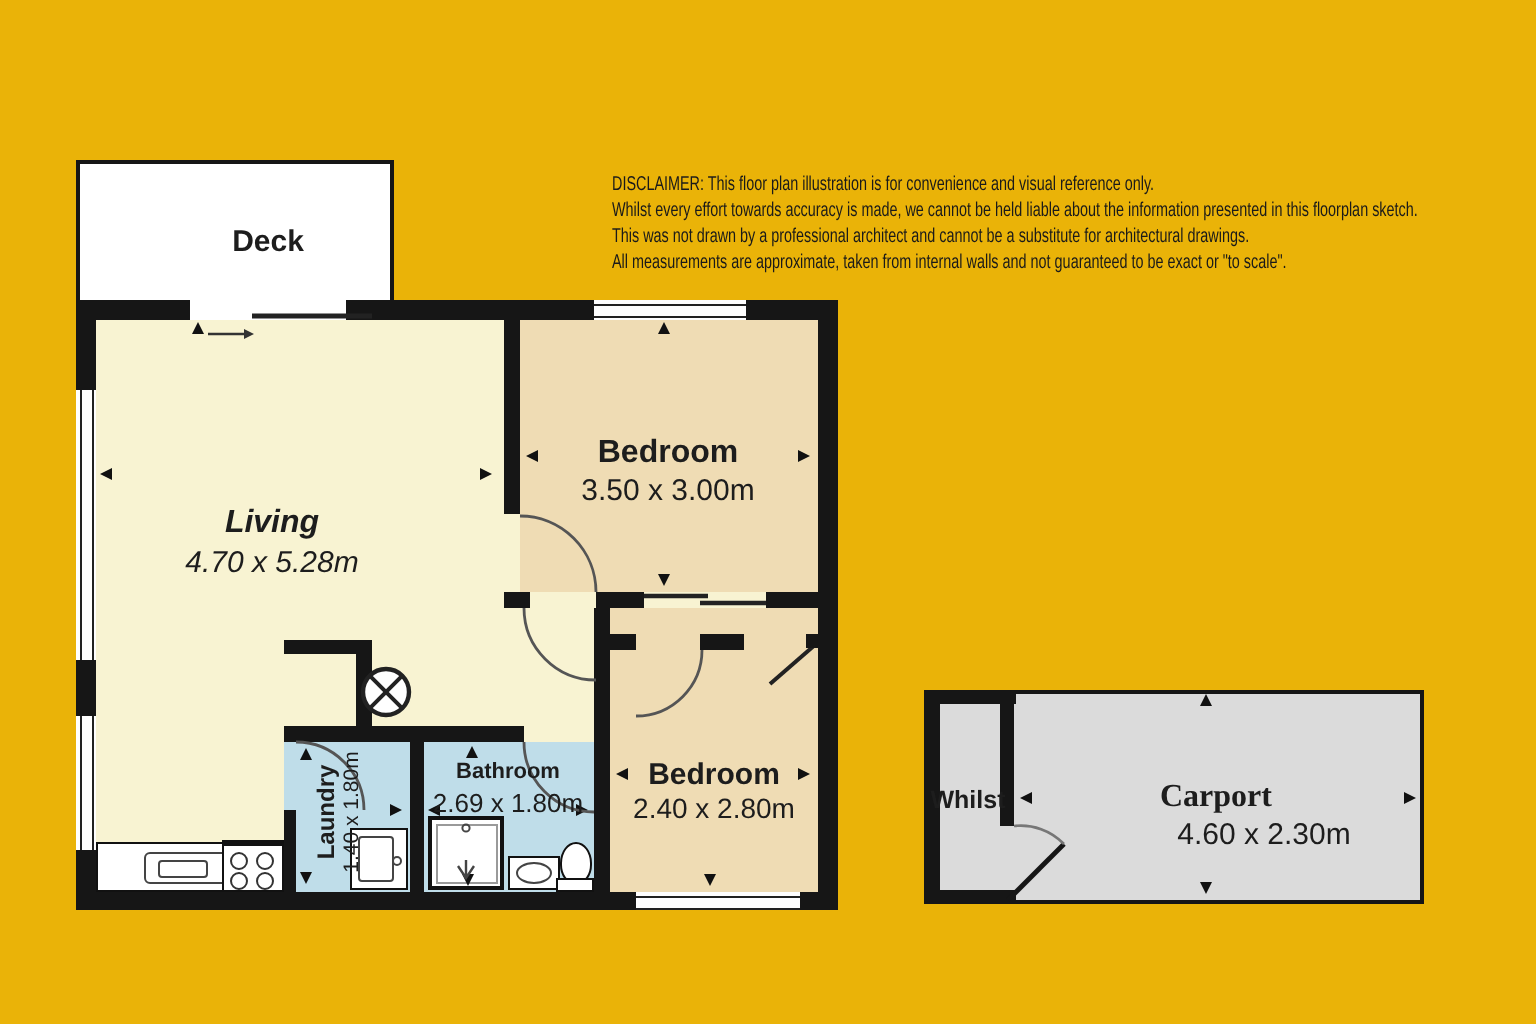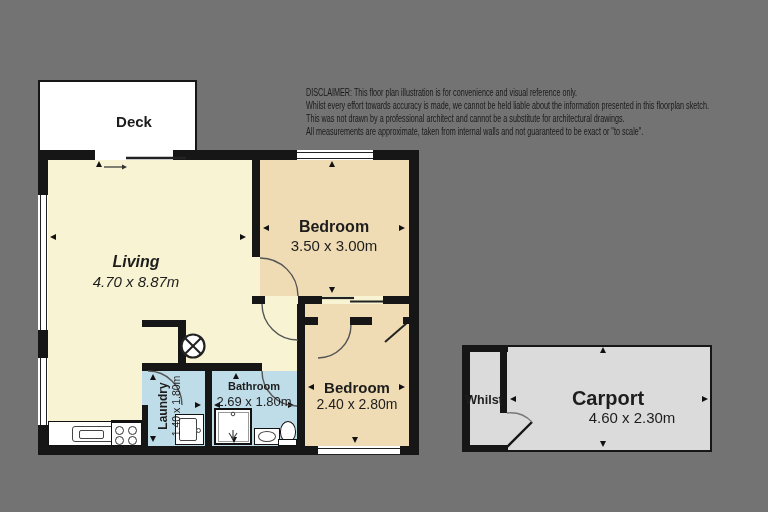--- a/index.html
+++ b/index.html
@@ -1,16 +1,16 @@
 <!DOCTYPE html>
 <html><head>
 <meta charset="utf-8">
 <style>
   html,body{margin:0;padding:0;background:#ffffff;}
-  #stage{position:relative;width:768px;height:512px;background:#737373;overflow:hidden;
+  #stage{position:relative;width:768px;height:512px;background:#eab308;overflow:hidden;
          font-family:"Liberation Sans", sans-serif;color:#1a1a1a;}
   .abs{position:absolute;}
   .wall{position:absolute;background:#161616;}
   .gap{position:absolute;background:#ffffff;}
   .fill{position:absolute;}
   .lbl{position:absolute;transform:translate(-50%,-50%);text-align:center;white-space:nowrap;
        color:#1d1d1d;}
   .room-name{display:block;font-weight:bold;}
   .room-dims{display:block;}
   
@@ -166,21 +166,21 @@
 
     <circle cx="233" cy="414" r="1.8" fill="none" stroke="#444" stroke-width="1"></circle>
     <path d="M 229 433 L 233 439 L 237 433 M 233 439 L 233 430" fill="none" stroke="#444" stroke-width="1.2"></path>
 
     <line x1="504" y1="450" x2="532" y2="422" stroke="#161616" stroke-width="2.4"></line>
     <path d="M 507 413 A 30 30 0 0 1 532 422" fill="none" stroke="#777" stroke-width="1.3"></path>
   </svg>
 
   <div class="lbl" style="left:136px;top:272px;line-height:20px;font-style:italic;">
     <span class="room-name" style="font-size:16px;">Living</span>
-    <span class="room-dims" style="font-size:15px;">4.70 x 8.87m</span>
+    <span class="room-dims" style="font-size:15px;">4.70 x 5.28m</span>
   </div>
 
   <div class="lbl" style="left:334px;top:236px;line-height:19px;">
     <span class="room-name" style="font-size:16px;">Bedroom</span>
     <span class="room-dims" style="font-size:15px;">3.50 x 3.00m</span>
   </div>
 
   <div class="lbl" style="left:357px;top:396px;line-height:17px;">
     <span class="room-name" style="font-size:15px;">Bedroom</span>
     <span class="room-dims" style="font-size:14px;">2.40 x 2.80m</span>
@@ -192,17 +192,17 @@
   </div>
 
   <div class="lbl" style="left:170px;top:406px;transform:translate(-50%,-50%) rotate(-90deg);line-height:13px;">
     <span class="room-name" style="font-size:12px;">Laundry</span>
     <span class="room-dims" style="font-size:10.5px;">1.40 x 1.80m</span>
   </div>
 
   <div class="lbl" style="left:484px;top:400px;font-size:12.5px;font-weight:bold;">Whilst</div>
 
   <div class="lbl" style="left:608px;top:408px;line-height:19px;">
-    <span class="room-name" style="font-size:20px;">Carport</span>
+    <span class="room-name" style="font-size:16px;font-family:Liberation Serif, serif;">Carport</span>
     <span class="room-dims" style="font-size:15px;margin-left:48px;">4.60 x 2.30m</span>
   </div>
 
 </div>
 
 </body></html>

